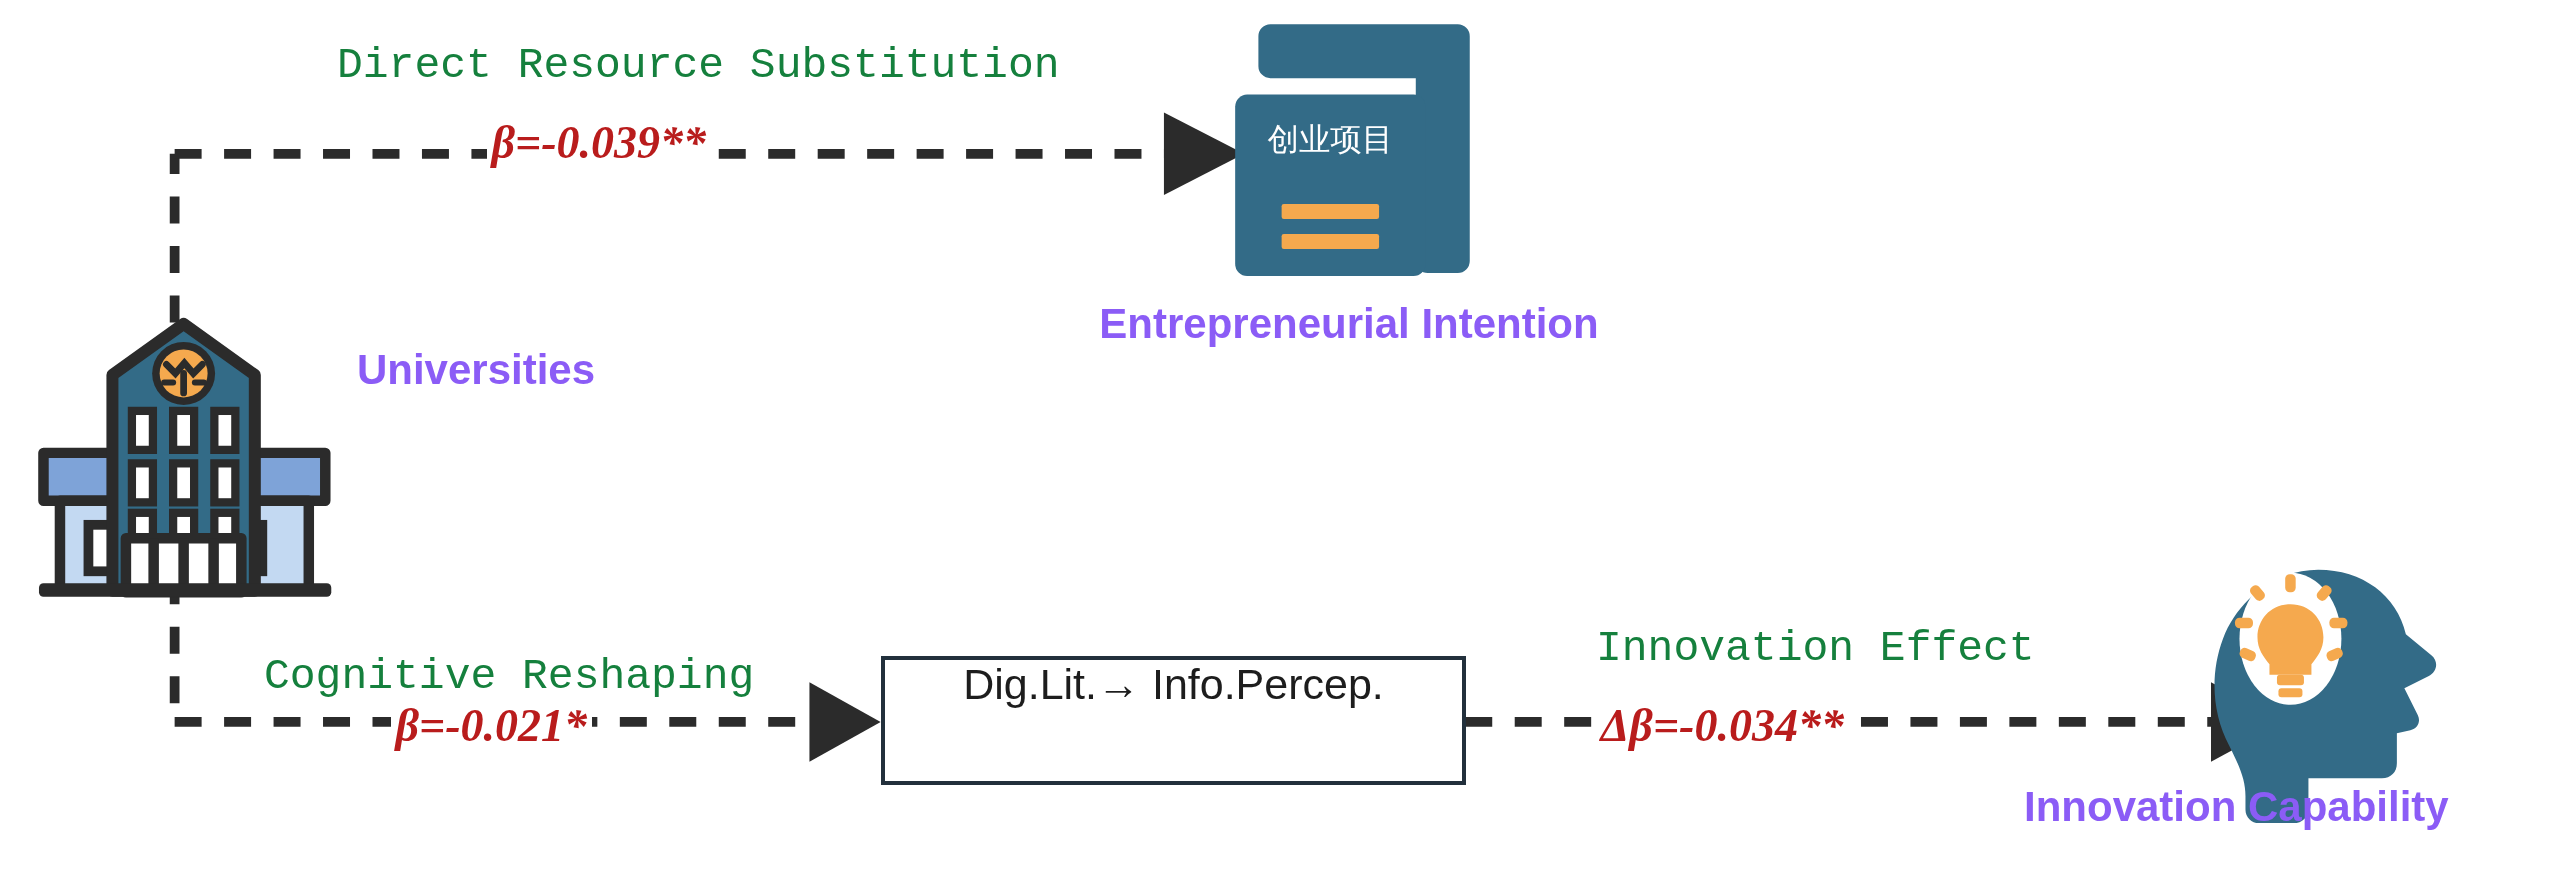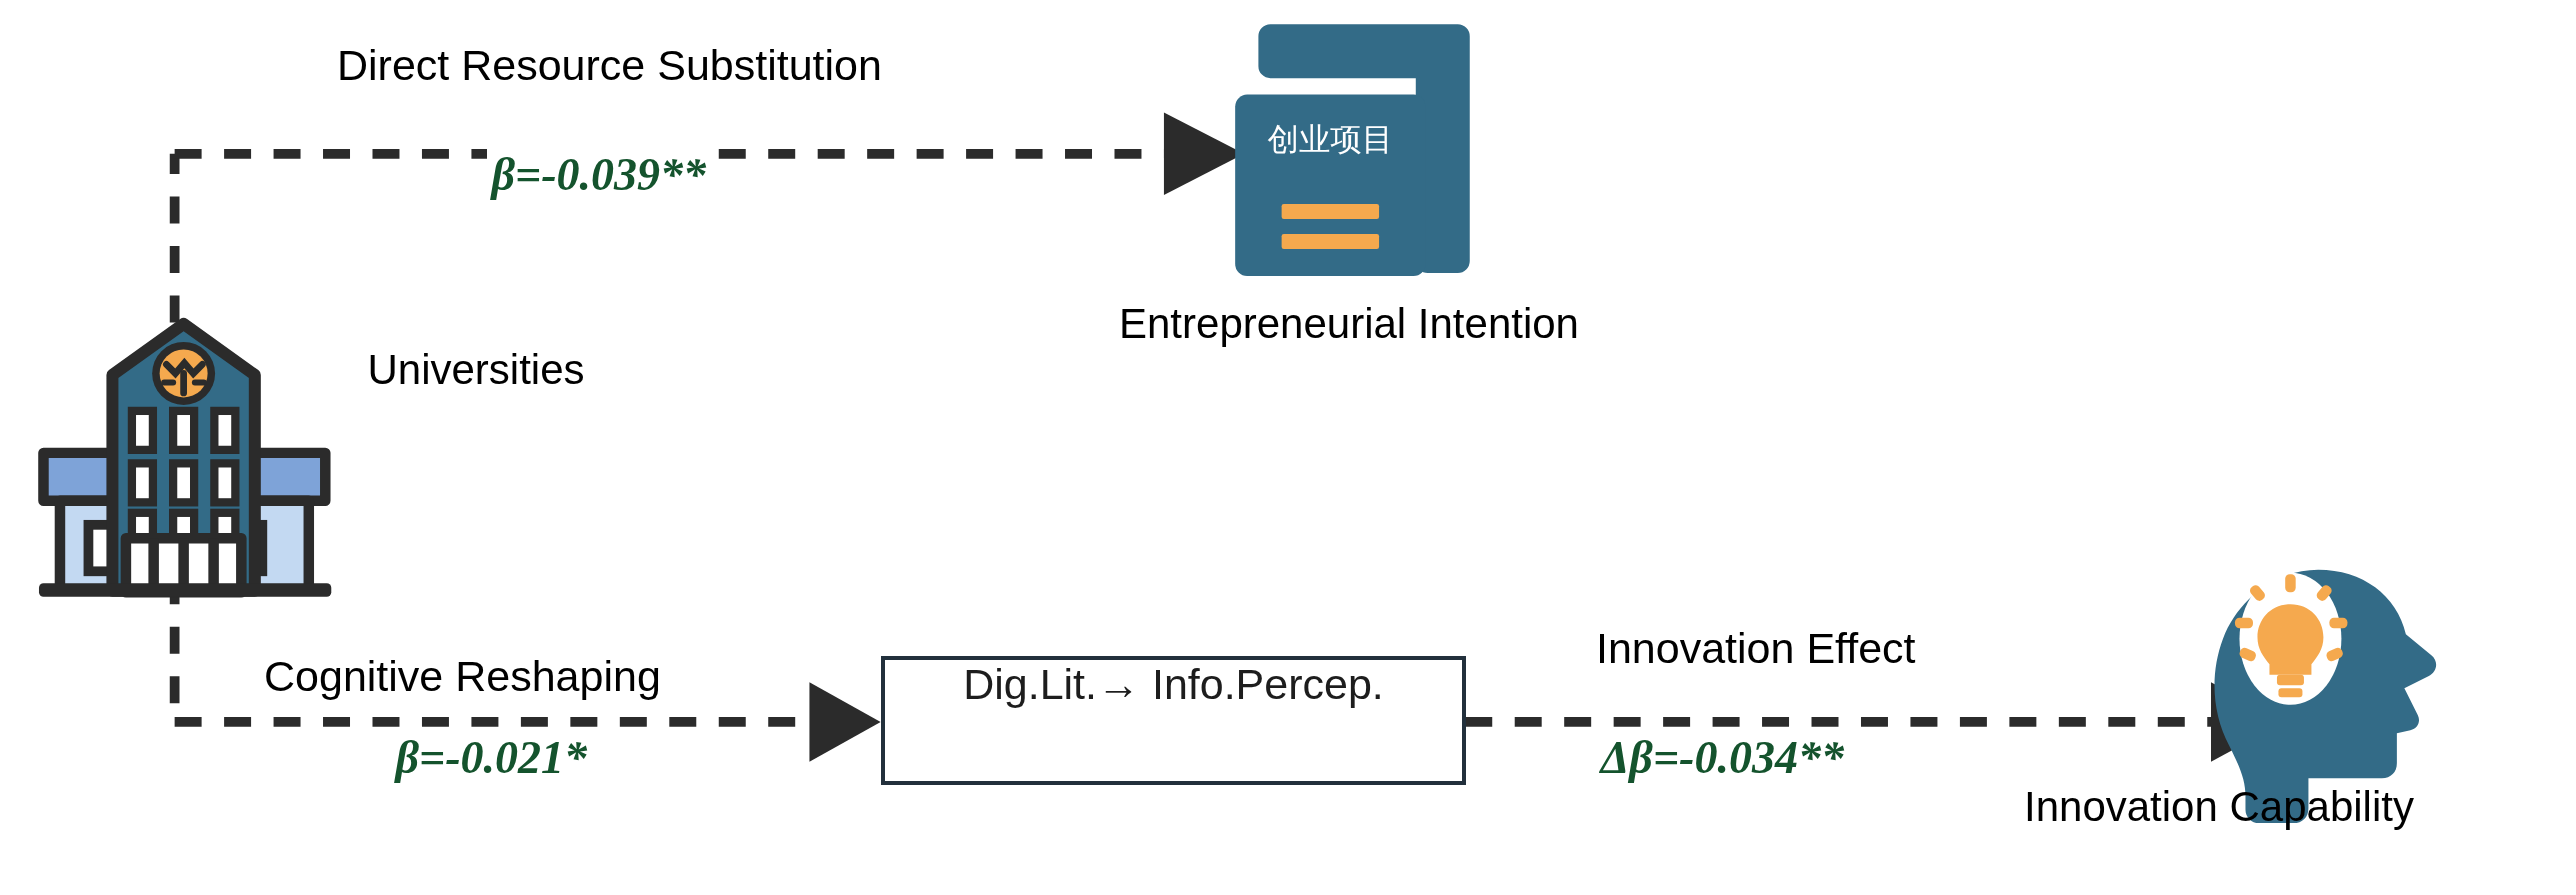--- a/index.html
+++ b/index.html
@@ -19,43 +19,42 @@
   }
   .svg-layer {
     position: absolute;
     left: 0;
     top: 0;
     width: 2576px;
     height: 896px;
   }
   .node-label {
     position: absolute;
-    color: #000000;
+    color: #8b5cf6;
     font-family: "Liberation Sans", sans-serif;
+    font-weight: 700;
+    white-space: nowrap;
+    line-height: 1.12;
+  }
+  .path-title {
+    position: absolute;
+    color: #15803d;
+    font-family: Liberation Mono, monospace;
     font-weight: 400;
     white-space: nowrap;
-    line-height: 1.12;
-  }
-  .path-title {
-    position: absolute;
-    color: #000000;
-    font-family: Liberation Sans, sans-serif;
-    font-weight: 400;
-    white-space: nowrap;
   }
   .coef {
     position: absolute;
-    color: #14532d;
+    color: #b91c1c;
     font-family: "Liberation Serif", serif;
     font-style: italic;
     font-weight: bold;
     white-space: nowrap;
     background: #ffffff;
     padding: 0 4.5px;
-    margin-top: 32px;
   }
   
   #university-label {
     left: 266px;
     top: 346px;
     width: 420px;
     font-size: 42px;
     text-align: center;
   }
   

